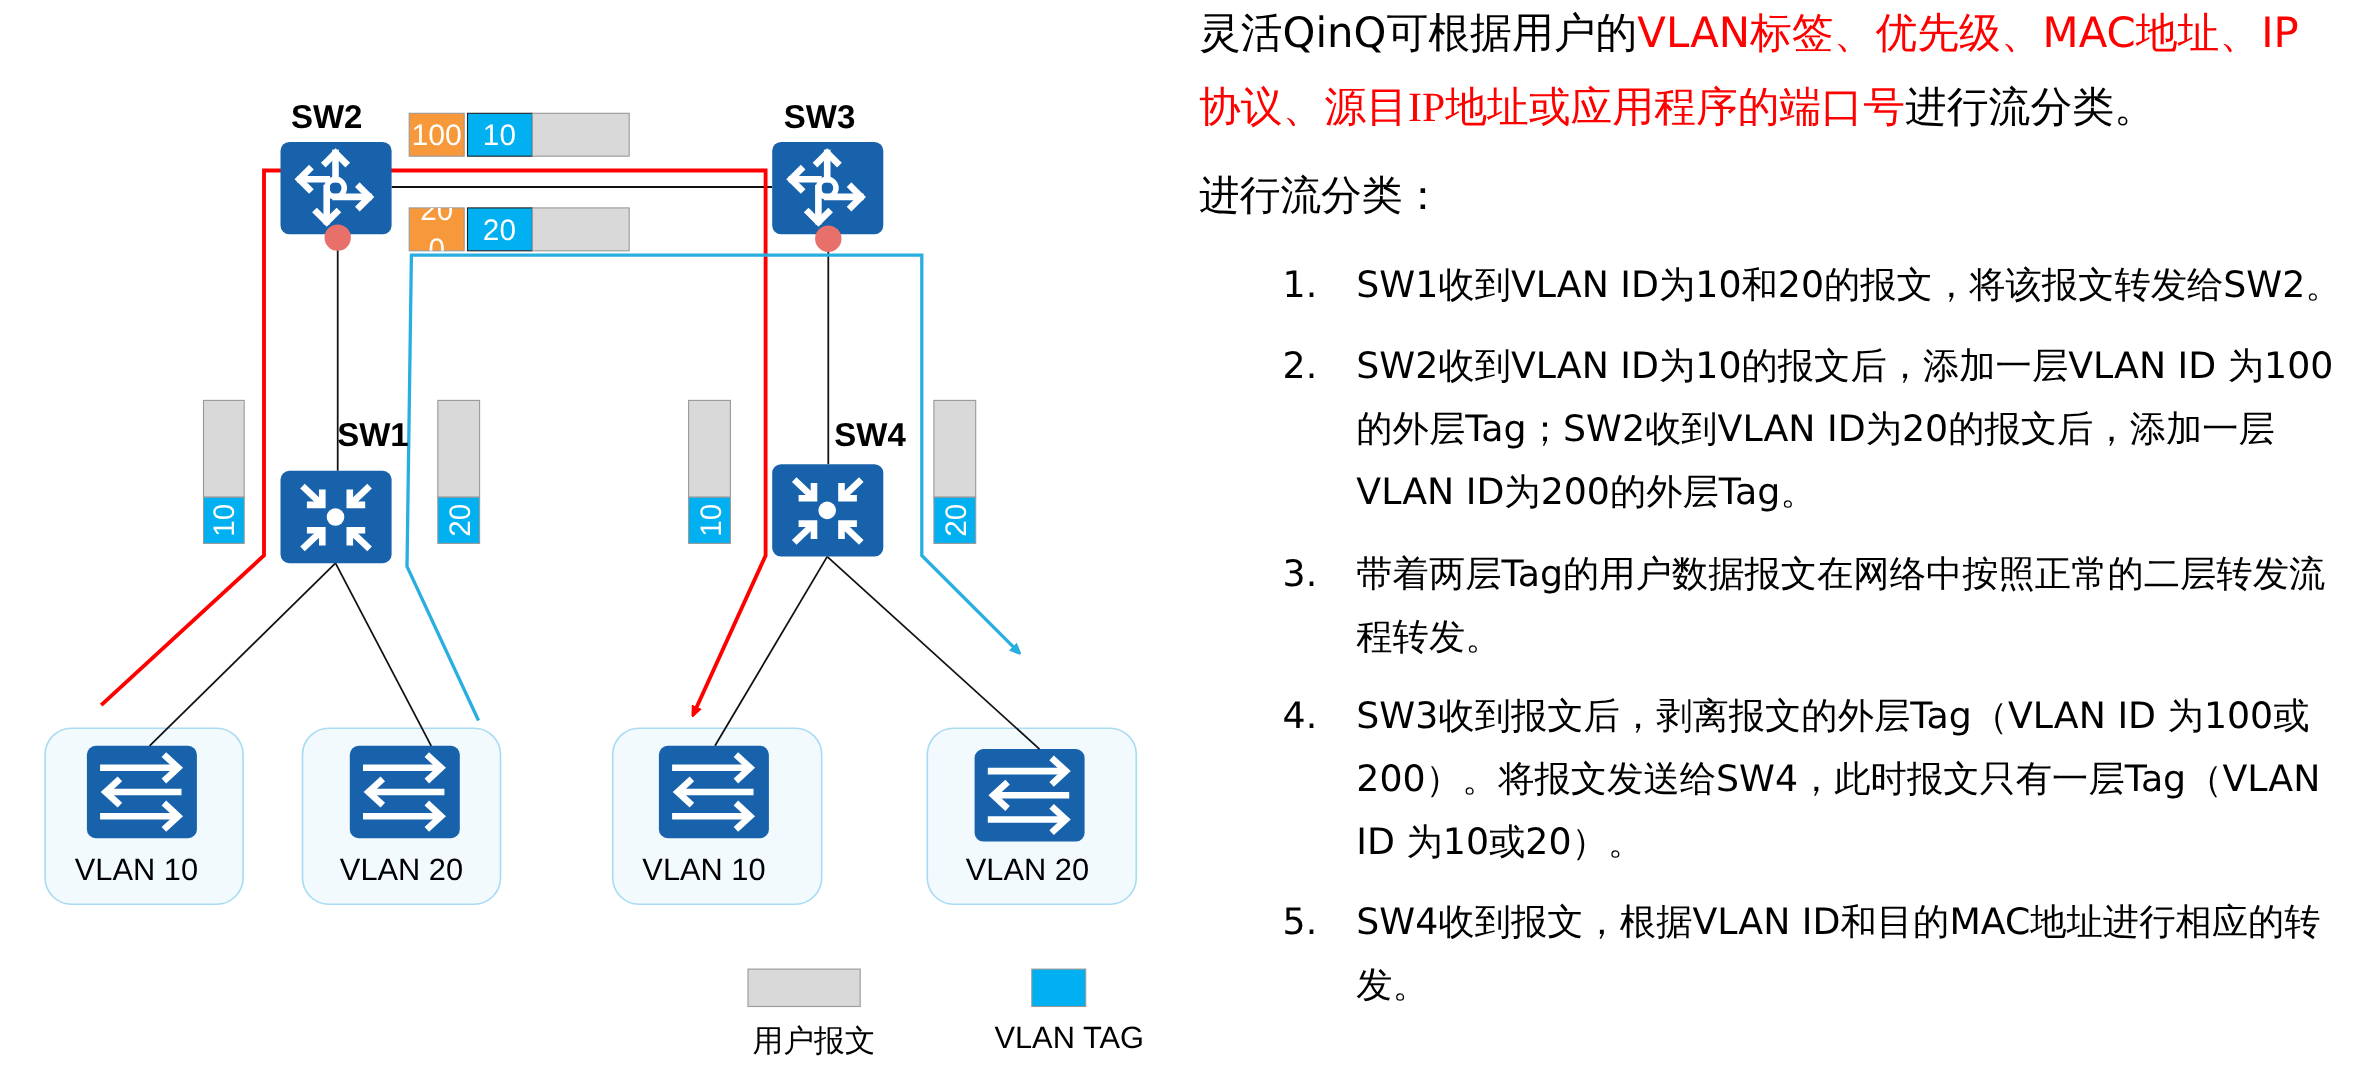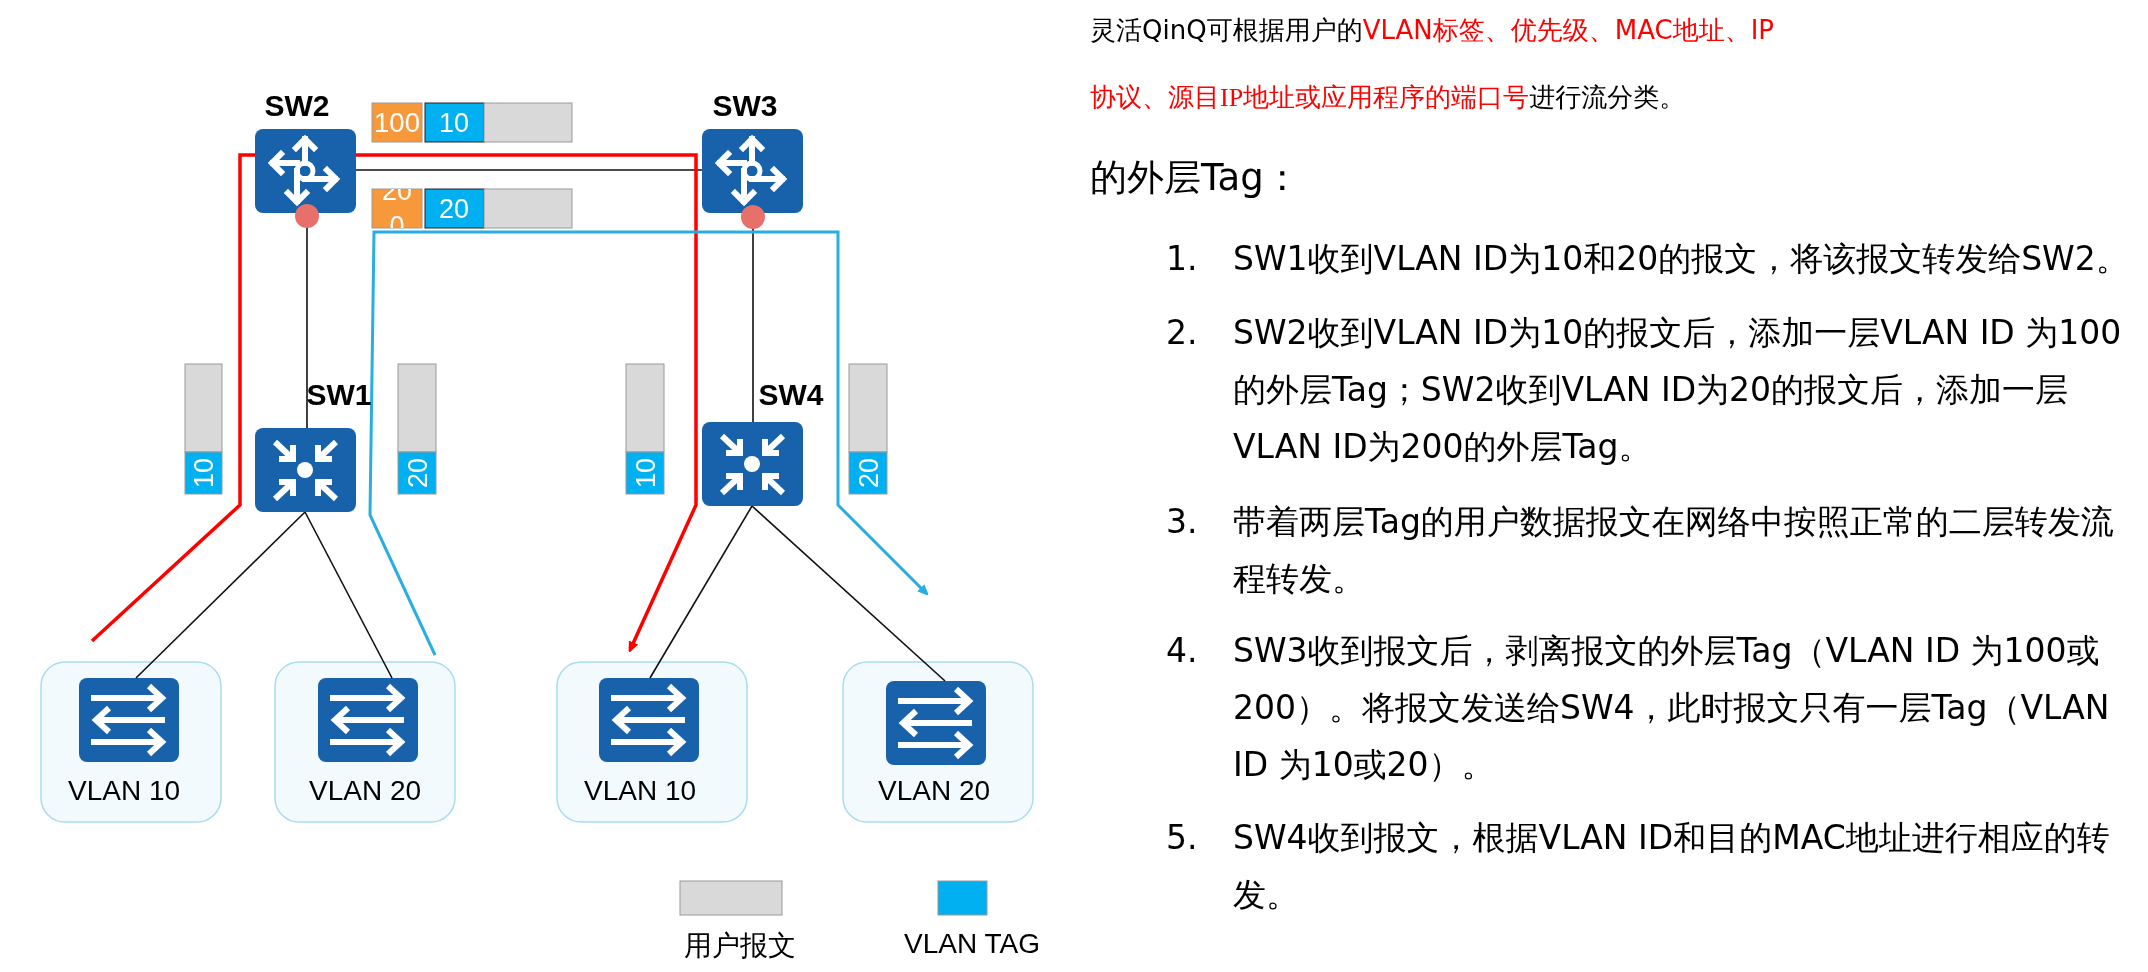--- a/index.html
+++ b/index.html
@@ -6,21 +6,21 @@
   body { width: 2148px; height: 972px; position: relative; overflow: hidden;
          font-family: "DejaVu Sans", "Liberation Sans", sans-serif; color: #000; }
   #diagram { position: absolute; left: 0; top: 0; width: 1080px; height: 972px; }
   .dlabel { font-family: "Liberation Sans", sans-serif; }
   .sw-label { font-size: 30px; font-weight: bold; fill: #000; }
   .vlan-label { font-size: 28px; fill: #000; }
   .tag-text { font-size: 27px; fill: #ffffff; }
   .legend-text { font-size: 28px; fill: #000; }
 
   #text-panel { position: absolute; left: 1090px; top: 0; width: 1058px; }
-  .intro { position: absolute; left: 0; font-size: 26px; line-height: 38px; white-space: nowrap; color: #000; }
+  .intro { position: absolute; left: 0; font-size: 38px; line-height: 38px; white-space: nowrap; color: #000; }
   .intro .hl { color: #ff0000; }
   .intro-l1 { top: 11px; }
   .intro-l2 { top: 79px; font-family: Liberation Serif, serif; }
   .proc-title { position: absolute; left: 0; top: 159px; font-size: 37px; line-height: 37px; white-space: nowrap; }
   .step { position: absolute; left: 76px; width: 990px; font-size: 33px; line-height: 57px; }
   .step-num { position: absolute; left: 0; top: 0; width: 60px; }
   .step-body { position: absolute; left: 67px; top: 0; width: 920px; }
   .step-body div { white-space: nowrap; }
 </style>
 </head>
@@ -182,21 +182,21 @@
     <text class="dlabel legend-text" x="740" y="955" text-anchor="middle">用户报文</text>
     <rect x="938" y="881" width="49" height="34" fill="#00b0f0" stroke="#999" stroke-width="1"></rect>
     <text class="dlabel legend-text" x="972" y="953" text-anchor="middle">VLAN TAG</text>
   </g>
 </svg>
 
 <div id="text-panel">
   <div class="intro intro-l1"><span>灵活QinQ可根据用户的</span><span class="hl">VLAN标签、优先级、MAC地址、IP</span></div>
   <div class="intro intro-l2"><span class="hl">协议、源目IP地址或应用程序的端口号</span><span>进行流分类。</span></div>
 
-  <div class="proc-title">的外层Tag：</div>
+  <div class="proc-title">进行流分类：</div>
 
   <div class="step" style="top:230px">
     <span class="step-num">1.</span>
     <div class="step-body">
       <div>SW1收到VLAN ID为10和20的报文，将该报文转发给SW2。</div>
     </div>
   </div>
   <div class="step" style="top:304px">
     <span class="step-num">2.</span>
     <div class="step-body">

